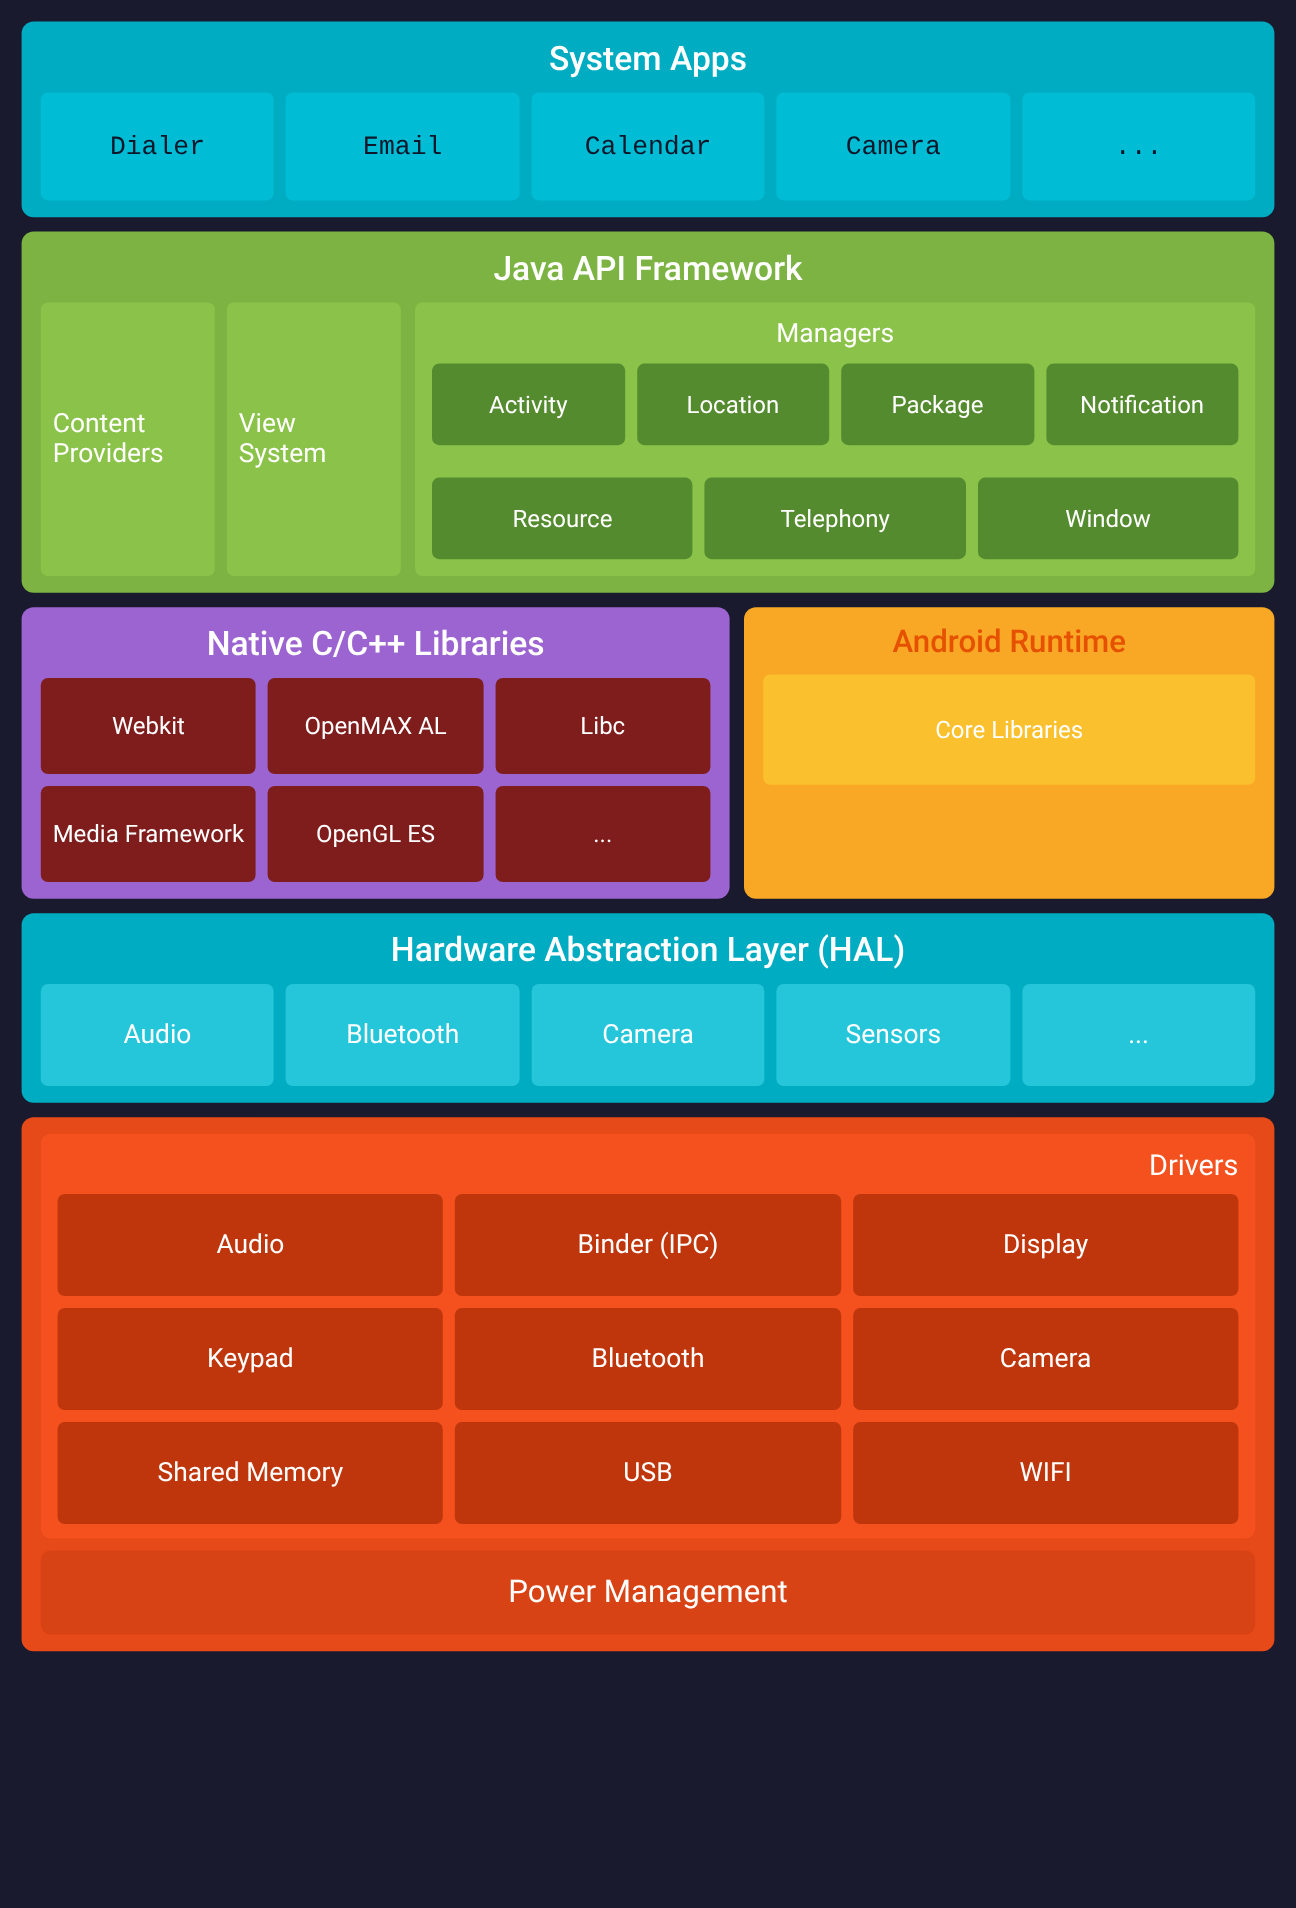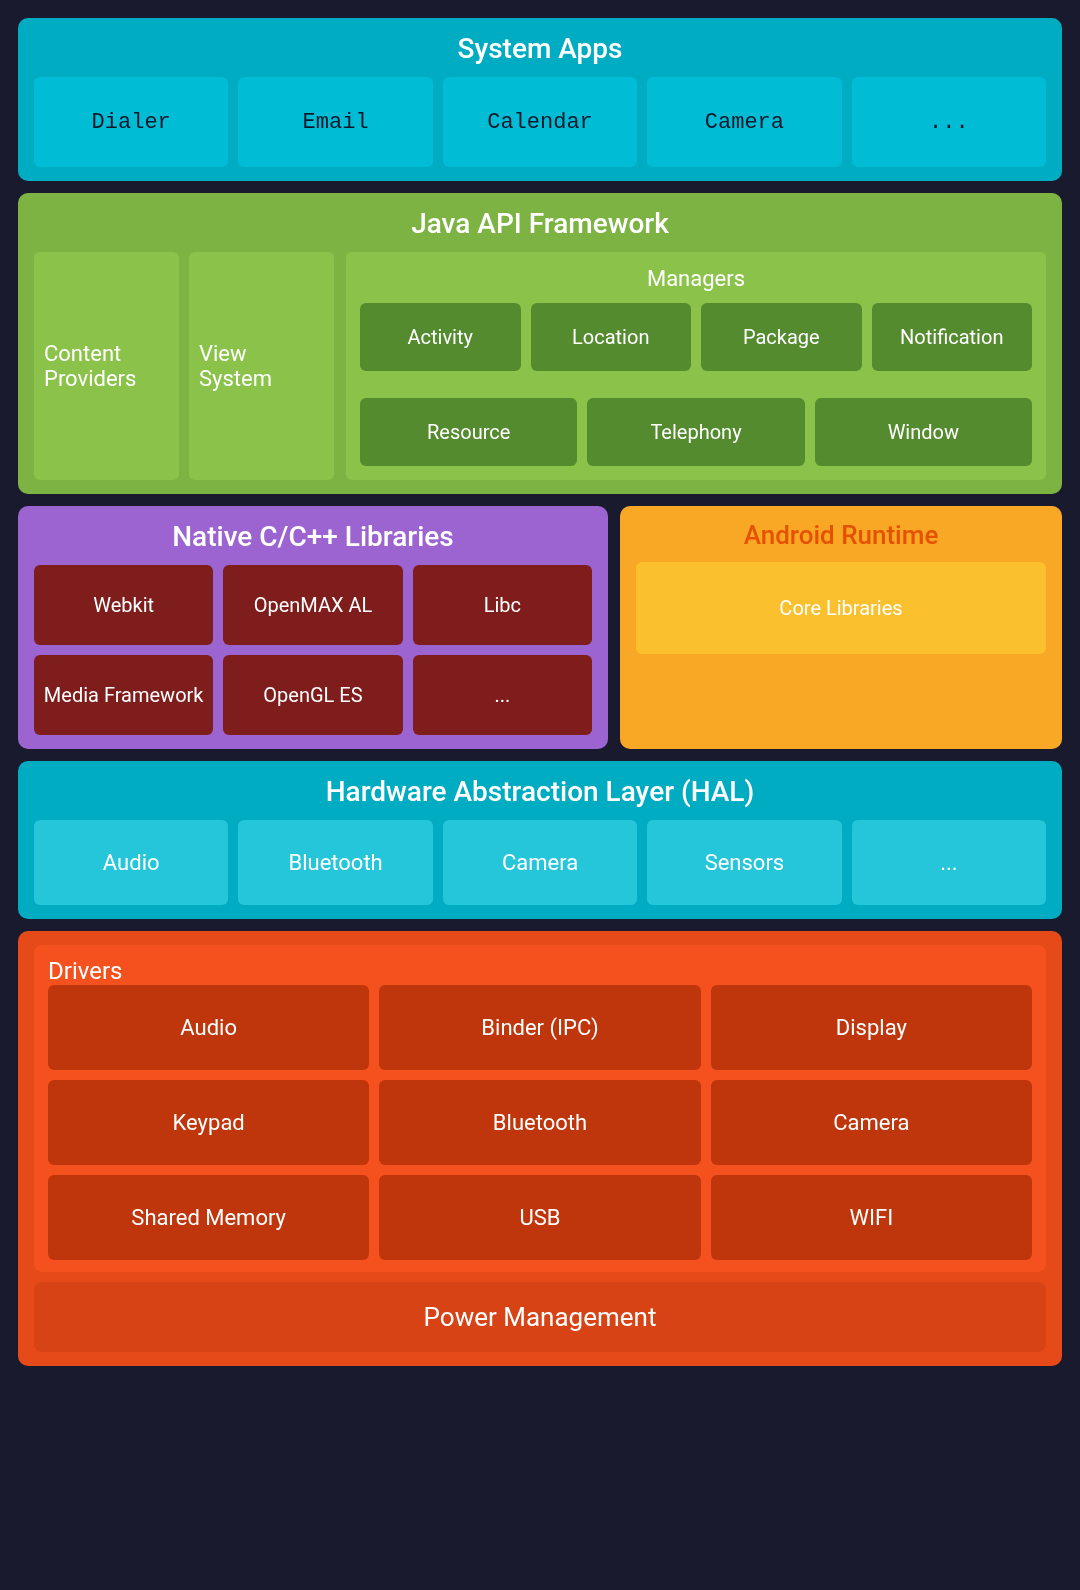--- a/index.html
+++ b/index.html
@@ -212,24 +212,24 @@
       color: white;
       margin-bottom: 6px;
     }
     .drivers-section {
       background: #f4511e;
       border-radius: 8px;
       padding: 12px 14px;
       margin-bottom: 10px;
     }
     .drivers-title {
-      text-align: left;
+      text-align: right;
       font-size: 24px;
       color: white;
-      margin-bottom: 0;
+      margin-bottom: 10px;
     }
     .drivers-grid {
       display: flex;
       flex-direction: column;
       gap: 10px;
     }
     .drivers-row {
       display: flex;
       gap: 10px;
     }

